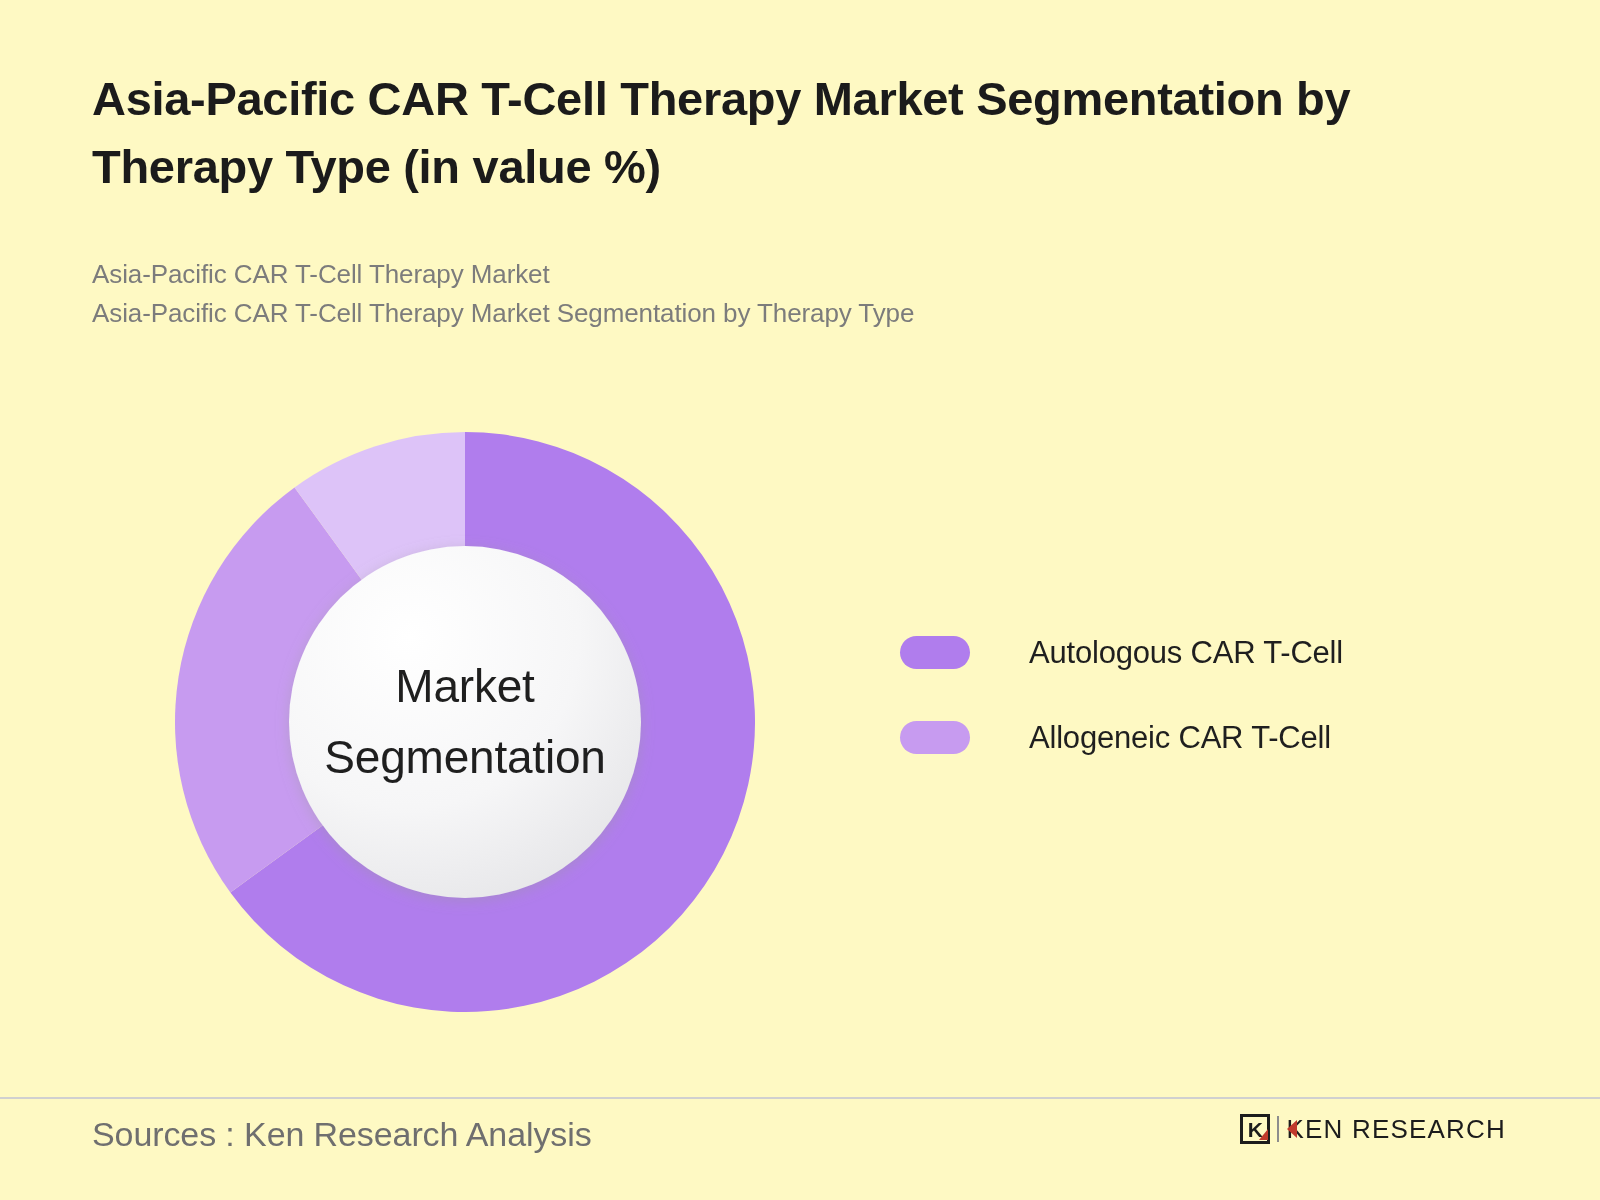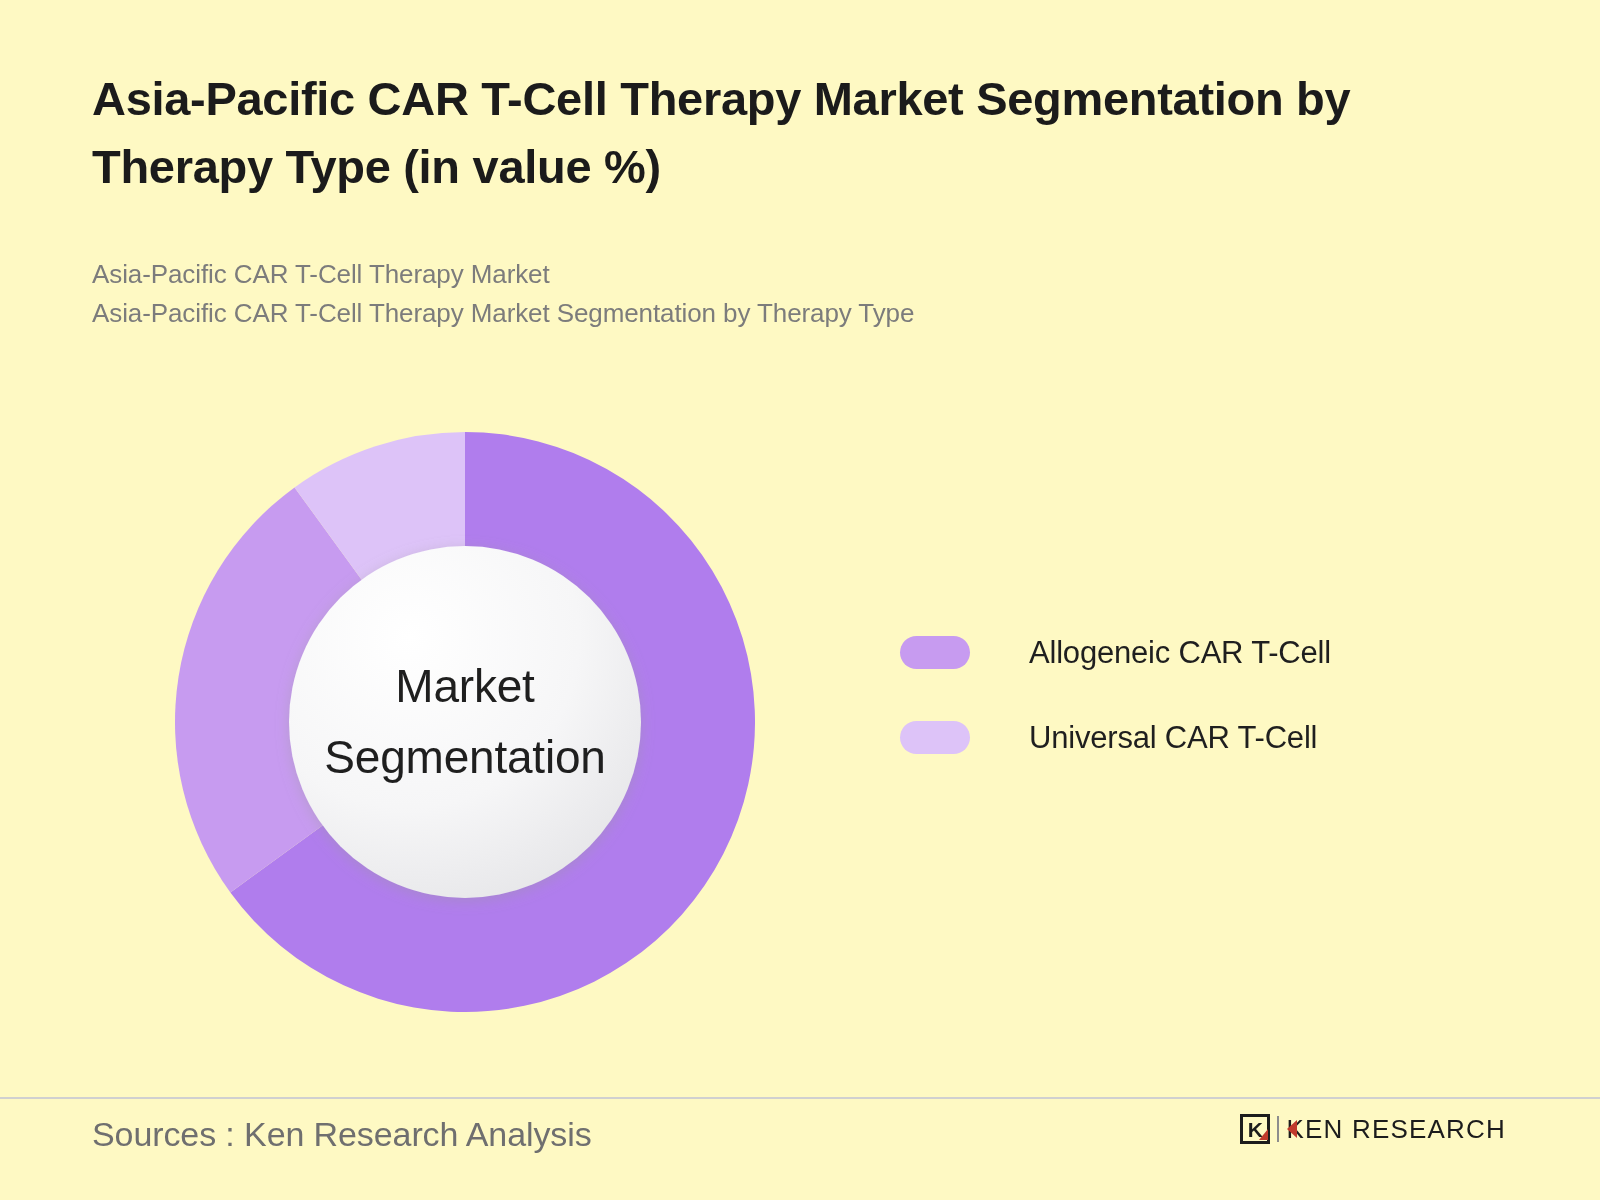--- a/index.html
+++ b/index.html
@@ -191,26 +191,26 @@
     </svg>
 
     <div id="donut-hole-text">
       <div class="hole-line">Market</div>
       <div class="hole-line">Segmentation</div>
     </div>
   </div>
 
   <div id="legend">
     <div class="legend-row">
+      <span class="legend-swatch" style="background: rgb(176, 125, 237);"></span>
+      <span class="legend-label">Autologous CAR T-Cell</span>
+    </div>
+    <div class="legend-row">
       <span class="legend-swatch" style="background: rgb(199, 155, 240);"></span>
       <span class="legend-label">Allogeneic CAR T-Cell</span>
-    </div>
-    <div class="legend-row">
-      <span class="legend-swatch" style="background: rgb(221, 195, 248);"></span>
-      <span class="legend-label">Universal CAR T-Cell</span>
     </div>
   </div>
 
   <div id="footer-rule"></div>
 
   <div id="footer-source">Sources : Ken Research Analysis</div>
 
   <div id="logo">
     <span id="logo-mark">
       <span id="logo-mark-k">K</span>

